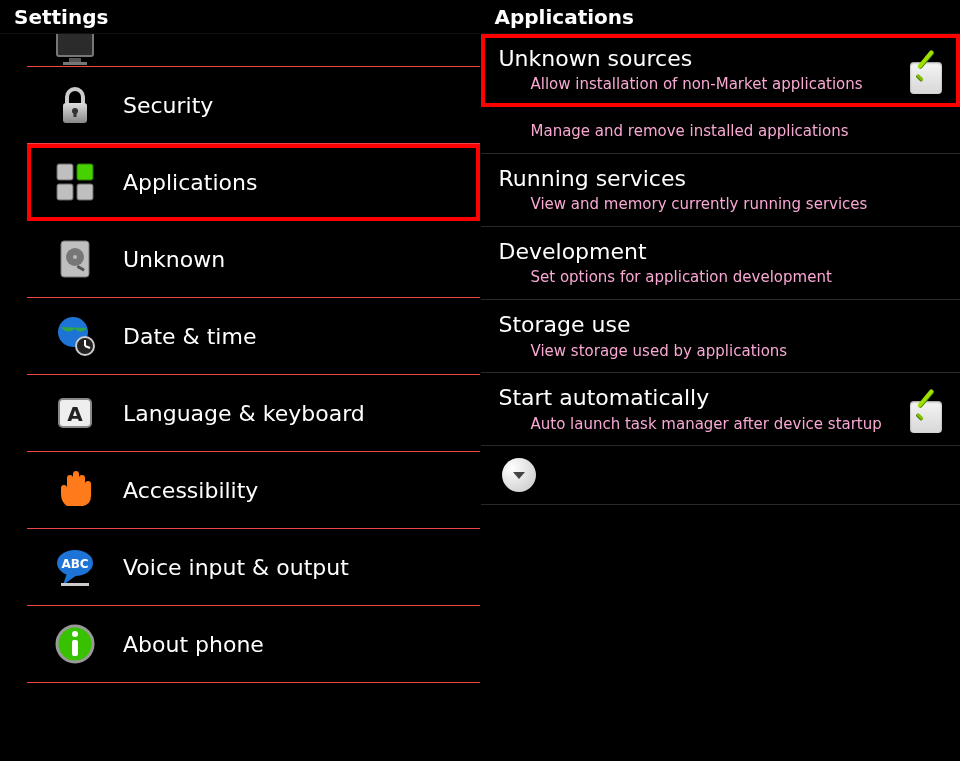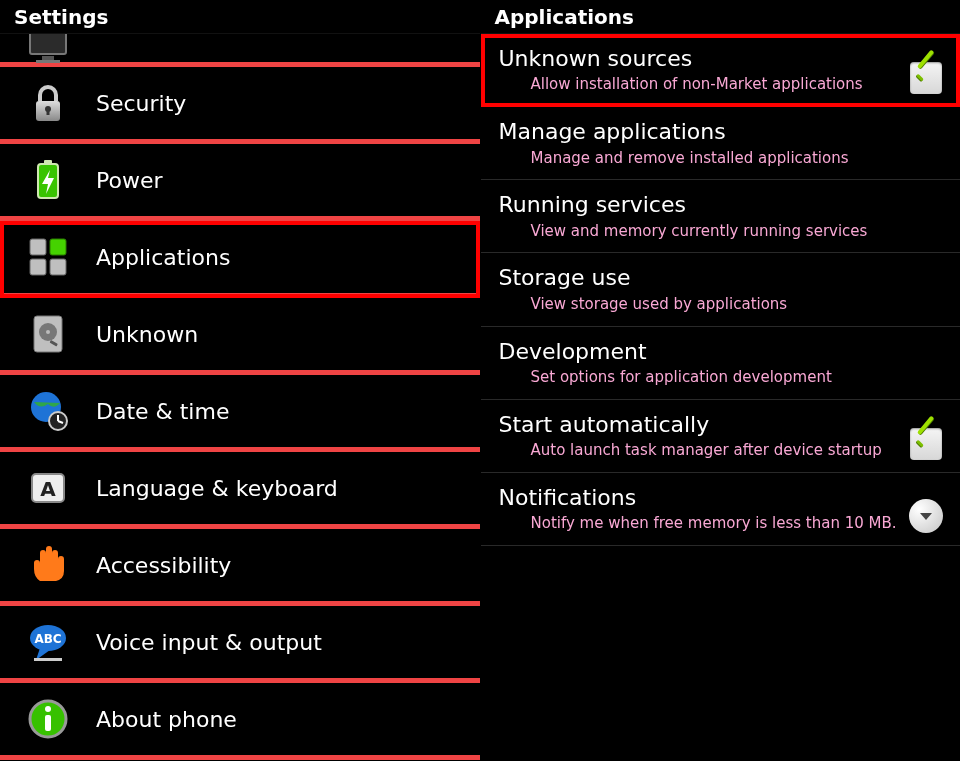--- a/index.html
+++ b/index.html
@@ -2,21 +2,21 @@
 <html><head>
 <meta charset="utf-8">
 <style>
   html,body{margin:0;padding:0;background:#000;font-family:"DejaVu Sans","Roboto","Helvetica Neue",Arial,sans-serif;color:#fff;}
   .screens{display:flex;width:960px;height:761px;}
   .screen{width:480px;height:100%;background:#000;display:flex;flex-direction:column;position:relative;}
   .screen + .screen{border-left:1px solid #000;}
   .header{height:34px;line-height:34px;padding:0 14px;font-size:20px;font-weight:bold;color:#fff;background:#000;border-bottom:1px solid #111;box-sizing:border-box;}
   .list{flex:1;overflow:hidden;}
   
-  .row-l{display:flex;align-items:center;height:77px;border-bottom:5px solid #ef4444;box-sizing:border-box;padding:0 10px 0 18px;}
+  .row-l{display:flex;align-items:center;height:77px;border-bottom:1px solid #ef4444;box-sizing:border-box;padding:0 10px 0 18px;margin-left:27px;}
   .row-l.first{height:33px;border-top:none;}
   .icon{width:60px;height:60px;display:flex;align-items:center;justify-content:center;flex:0 0 60px;}
   .row-l .label{font-size:22px;color:#fff;margin-left:18px;}
   .highlight{outline:4px solid #ff0000;outline-offset:-4px;}
   
   .row-r{display:flex;align-items:flex-end;border-bottom:1px solid #292929;box-sizing:border-box;padding:12px 14px 12px 18px;}
   .row-r .txt{flex:1;min-width:0;}
   .row-r .title{font-size:22px;color:#fff;line-height:1.2;}
   .row-r .sub{font-size:15px;color:#f9a8d4;margin-top:3px;line-height:1.25;margin-left:32px;}
   .ctrl{width:40px;flex:0 0 40px;display:flex;align-items:center;justify-content:center;}
@@ -61,30 +61,20 @@
                 </linearGradient>
               </defs>
               <path d="M16 22 v-6 a8 8 0 0 1 16 0 v6" fill="none" stroke="#ccc" stroke-width="4"></path>
               <circle cx="24" cy="30" r="3" fill="#333"></circle>
               <rect x="22.5" y="30" width="3" height="6" fill="#333"></rect>
             </svg>
         </div>
         <span class="label">Security</span>
       </div>
 
-      <div class="row-l">
-        <div class="icon bat">
-          <svg viewBox="0 0 48 48">
-              <rect x="14" y="8" width="20" height="34" rx="3" fill="#39c400" stroke="#cfe8b0" stroke-width="2"></rect>
-              <rect x="20" y="4" width="8" height="5" rx="1" fill="#cfe8b0"></rect>
-              <polygon points="26,14 18,28 24,28 22,38 30,22 24,22" fill="#fff"></polygon>
-            </svg>
-        </div>
-        <span class="label">Power</span>
-      </div>
 
       <div class="row-l highlight">
         <div class="icon apps">
           <svg viewBox="0 0 48 48">
             <rect x="6" y="6" width="16" height="16" rx="2" fill="#bfbfbf" stroke="#666"></rect>
             <rect x="26" y="6" width="16" height="16" rx="2" fill="#45d200" stroke="#2a7d00"></rect>
             <rect x="6" y="26" width="16" height="16" rx="2" fill="#bfbfbf" stroke="#666"></rect>
             <rect x="26" y="26" width="16" height="16" rx="2" fill="#bfbfbf" stroke="#666"></rect>
           </svg>
         </div>
@@ -170,61 +160,56 @@
           <div class="title">Unknown sources</div>
           <div class="sub">Allow installation of non-Market applications</div>
         </div>
         <div class="ctrl">
             <div class="cb checked"></div>
           </div>
       </div>
 
       <div class="row-r">
         <div class="txt">
-          <div class="title">Manage applications</div>
           <div class="sub">Manage and remove installed applications</div>
         </div>
       </div>
 
       <div class="row-r">
         <div class="txt">
           <div class="title">Running services</div>
           <div class="sub">View and memory currently running services</div>
         </div>
       </div>
 
       <div class="row-r">
         <div class="txt">
+          <div class="title">Development</div>
+          <div class="sub">Set options for application development</div>
+        </div>
+      </div>
+
+      <div class="row-r">
+        <div class="txt">
           <div class="title">Storage use</div>
           <div class="sub">View storage used by applications</div>
-        </div>
-      </div>
-
-      <div class="row-r">
-        <div class="txt">
-          <div class="title">Development</div>
-          <div class="sub">Set options for application development</div>
         </div>
       </div>
 
       <div class="row-r">
         <div class="txt">
           <div class="title">Start automatically</div>
           <div class="sub">Auto launch task manager after device startup</div>
         </div>
         <div class="ctrl">
             <div class="cb checked"></div>
           </div>
       </div>
 
       <div class="row-r">
-        <div class="txt">
-          <div class="title">Notifications</div>
-          <div class="sub">Notify me when free memory is less than 10 MB.</div>
-        </div>
         <div class="ctrl">
           <div class="caret">
             <svg viewBox="0 0 16 16">
                 <polygon points="2,5 14,5 8,12" fill="#444"></polygon>
               </svg>
           </div>
         </div>
       </div>
 
     </div>

